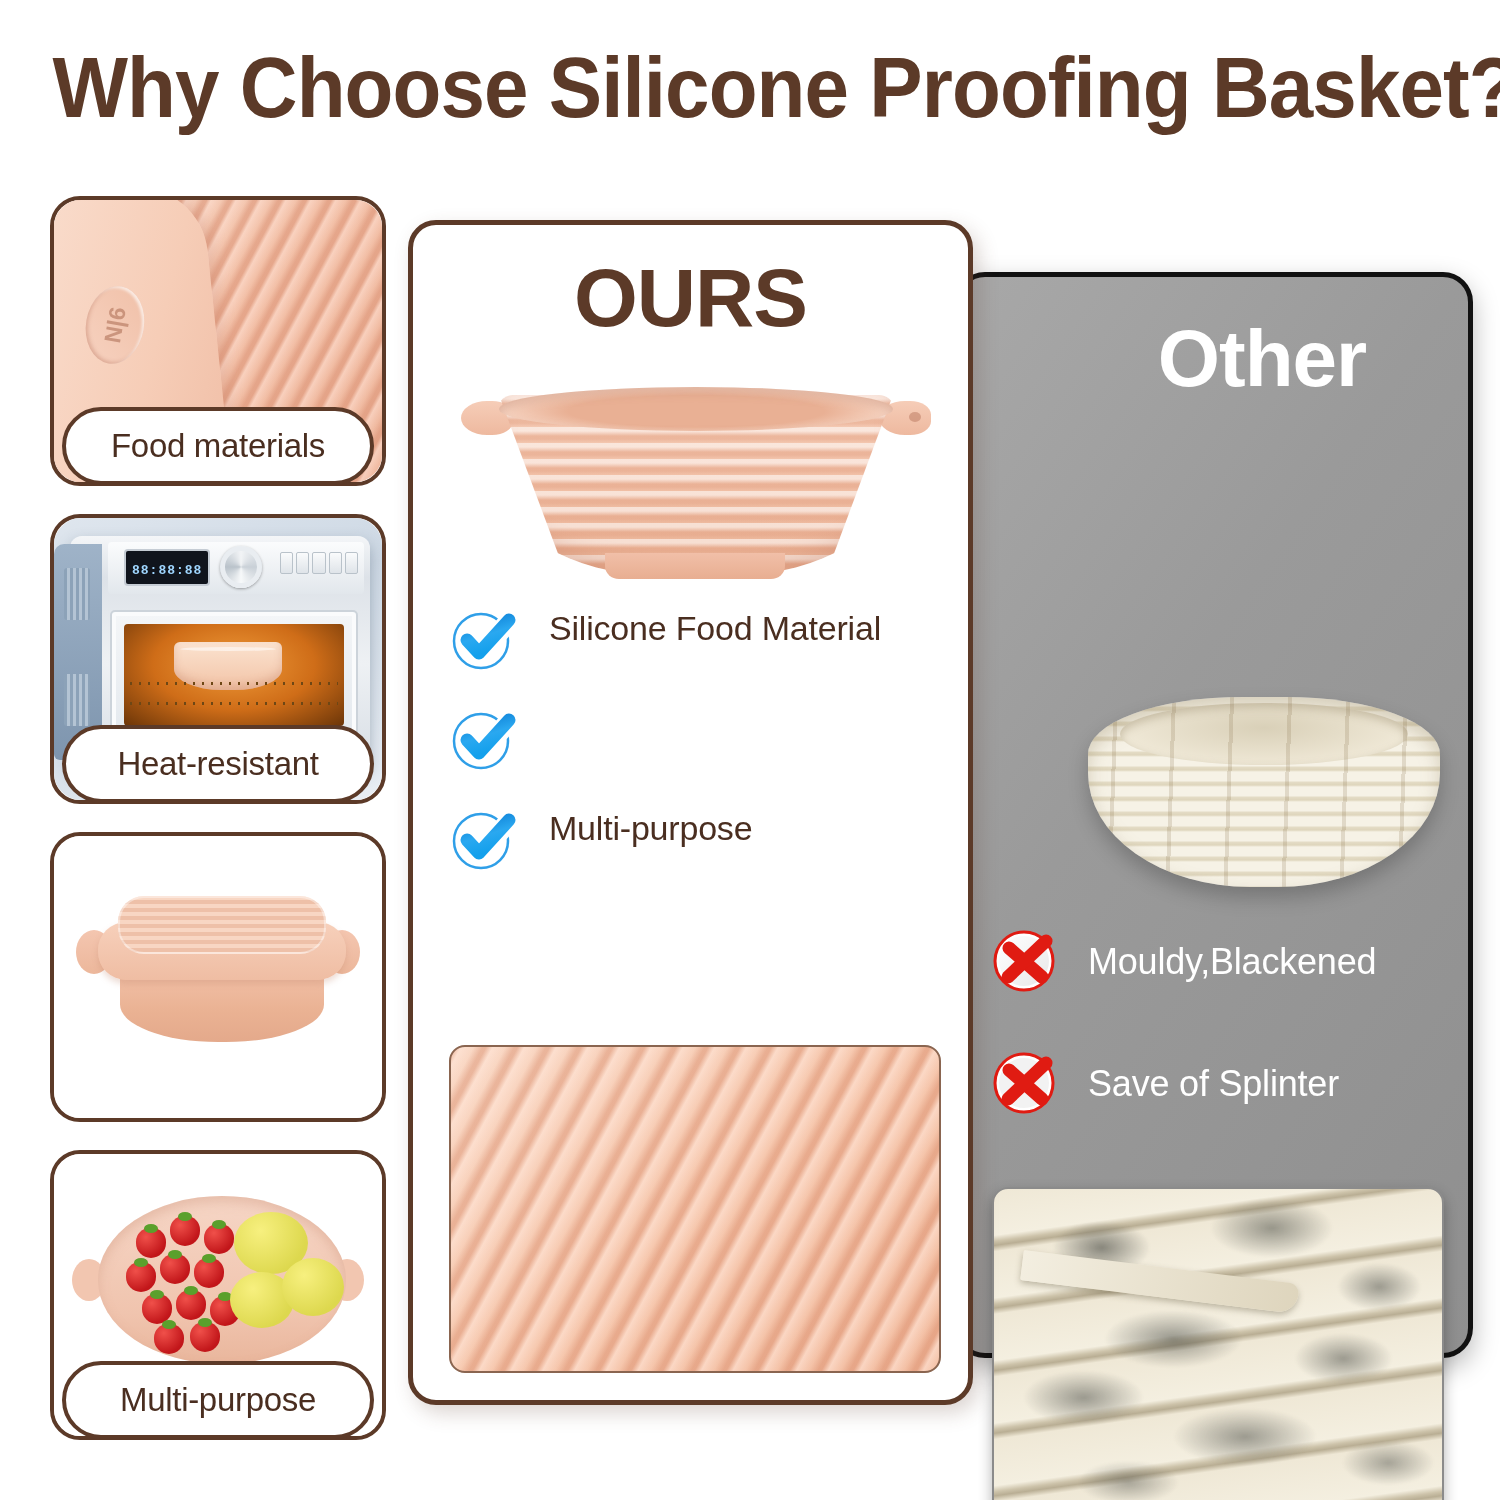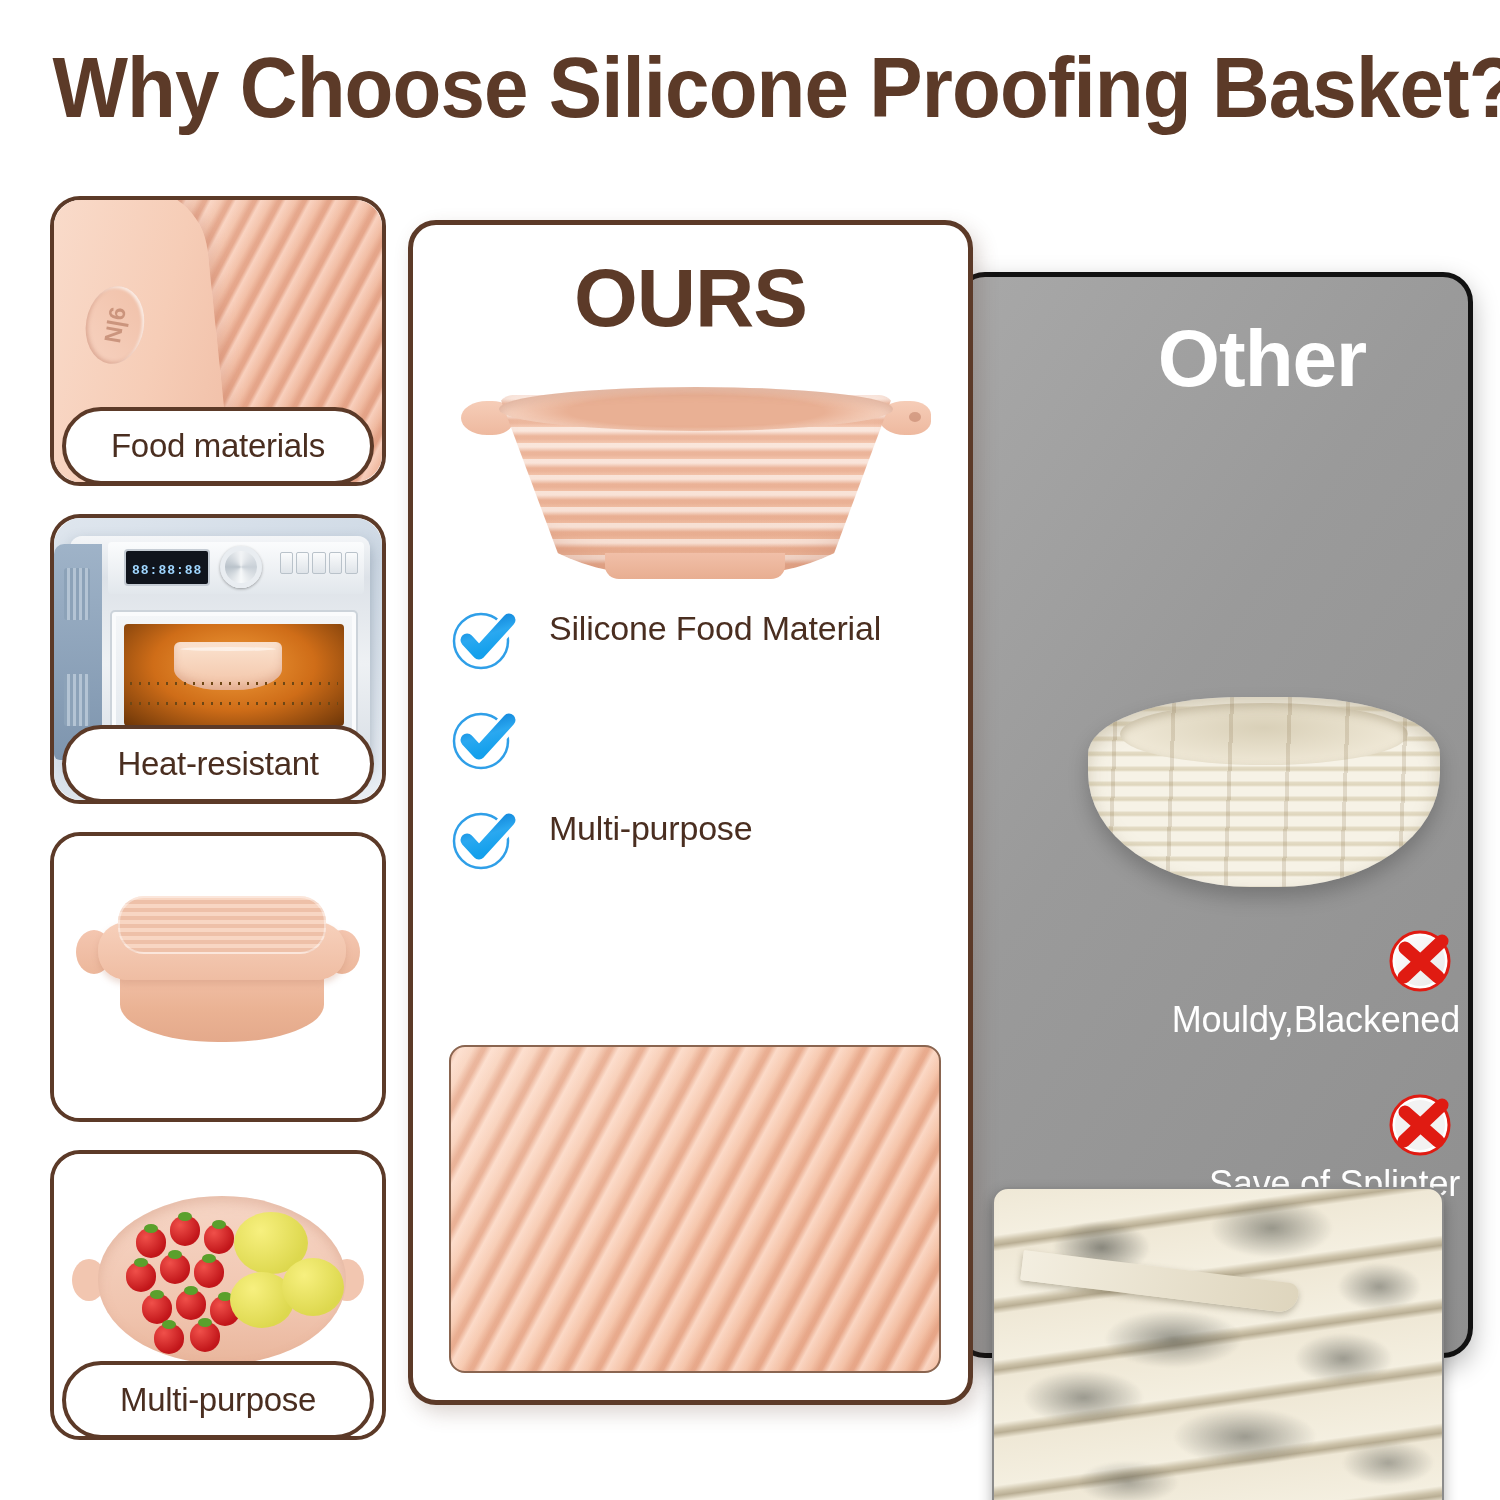--- a/index.html
+++ b/index.html
@@ -247,21 +247,21 @@
     box-shadow: inset 0 4px 10px rgba(140,125,92,.4);
   }
   .rattan::after {
     content:""; position:absolute; inset:0; border-radius: inherit;
     background: repeating-linear-gradient(92deg,
       transparent 0 26px, rgba(120,95,55,.5) 26px 30px, transparent 30px 58px);
     opacity:.35;
   }
 
   .x-list { position:absolute; left:30px; top:648px; width:470px; }
-  .x-row { display:flex; align-items:flex-end; margin-bottom:48px;flex-direction:column; }
+  .x-row { display:flex; align-items:center; margin-bottom:48px; }
   .x-label { font-size:36px; color:#ffffff; margin-left:24px; letter-spacing:-0.2px; }
 
   #mould-photo {
     position:absolute; left:32px; top:910px; width:452px; height:330px;
     border-radius: 16px;
     border: 2px solid #8b8b8b;
     overflow:hidden;
     background:
       repeating-linear-gradient(172deg,
         #efe8d6 0px, #f4efe0 46px,

